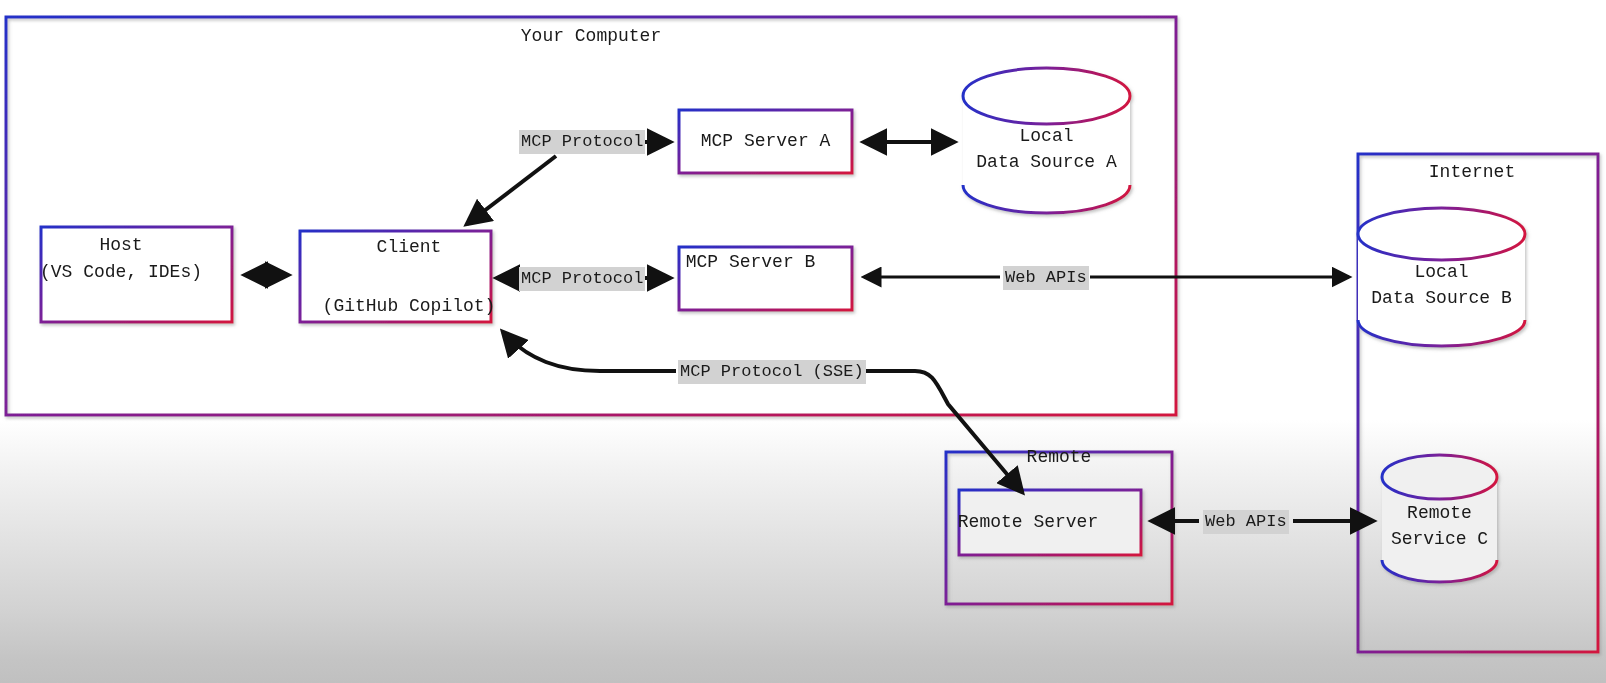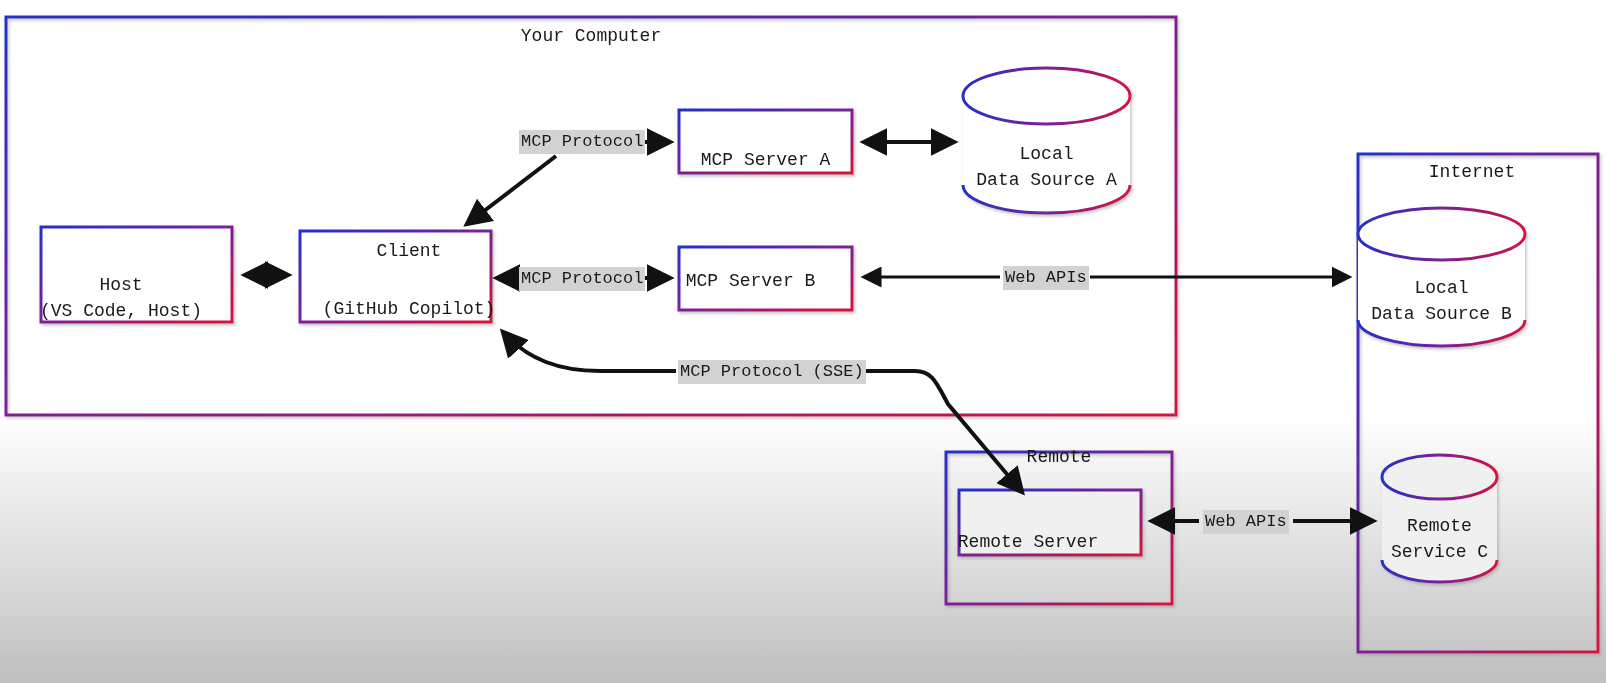--- a/index.html
+++ b/index.html
@@ -23,21 +23,21 @@
     position: absolute;
     left: 0; top: 0;
     width: 1606px;
     height: 683px;
   }
   .node-label {
     position: absolute;
     display: flex;
     flex-direction: column;
     align-items: center;
-    justify-content: flex-end;
+    justify-content: center;
     text-align: center;
     color: #1a1a1a;
     font-size: 18px;
     line-height: 1.45;
     pointer-events: none;
     white-space: nowrap;
   }
   .container-title {
     position: absolute;
     color: #1a1a1a;
@@ -145,23 +145,23 @@
     <line x1="1199" y1="521" x2="1152" y2="521" stroke="#111111" stroke-width="4" marker-end="url(#arrEnd)"></line>
     <line x1="1293" y1="521" x2="1373" y2="521" stroke="#111111" stroke-width="4" marker-end="url(#arrEnd)"></line>
   </svg>
 
   <div class="container-title" style="left:6px; top:26px; width:1170px;">Your Computer</div>
 
   <div class="container-title" style="left:1358px; top:162px; width:228px;">Internet</div>
 
   <div class="container-title" style="left:946px; top:447px; width:226px;">Remote</div>
 
-  <div class="node-label" style="left:41px; top:229px; width:160px; height:95px;">
+  <div class="node-label" style="left:41px; top:211px; width:160px; height:95px;">
     <span>Host</span>
-    <span>(VS Code, Host)</span>
+    <span>(VS Code, IDEs)</span>
   </div>
 
   <div class="node-label" style="left:300px; top:231px; width:218px; height:91px;gap:32px;">
     <span>Client</span>
     <span>(GitHub Copilot)</span>
   </div>
 
   <div class="node-label" style="left:679px; top:110px; width:173px; height:63px;">
     <span>MCP Server A</span>
   </div>

